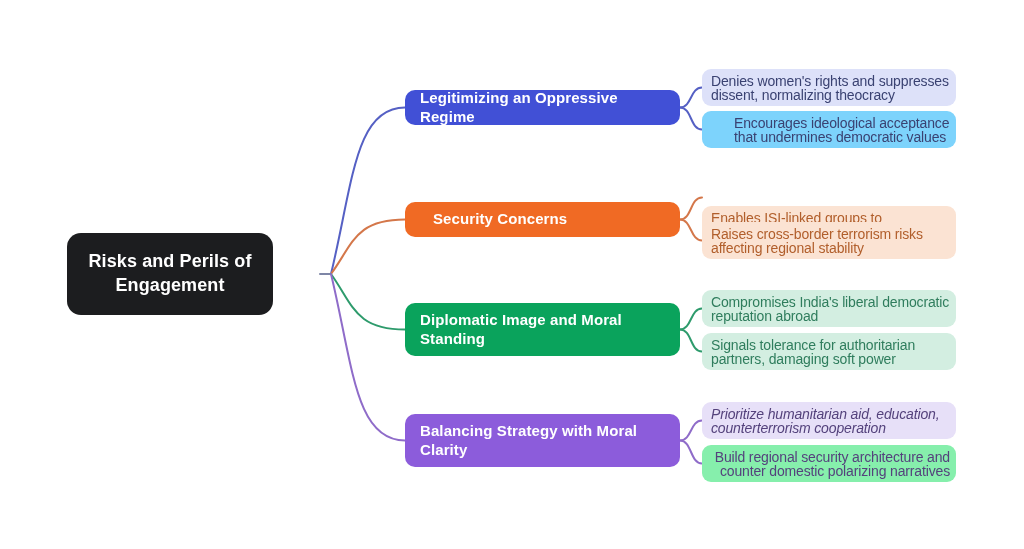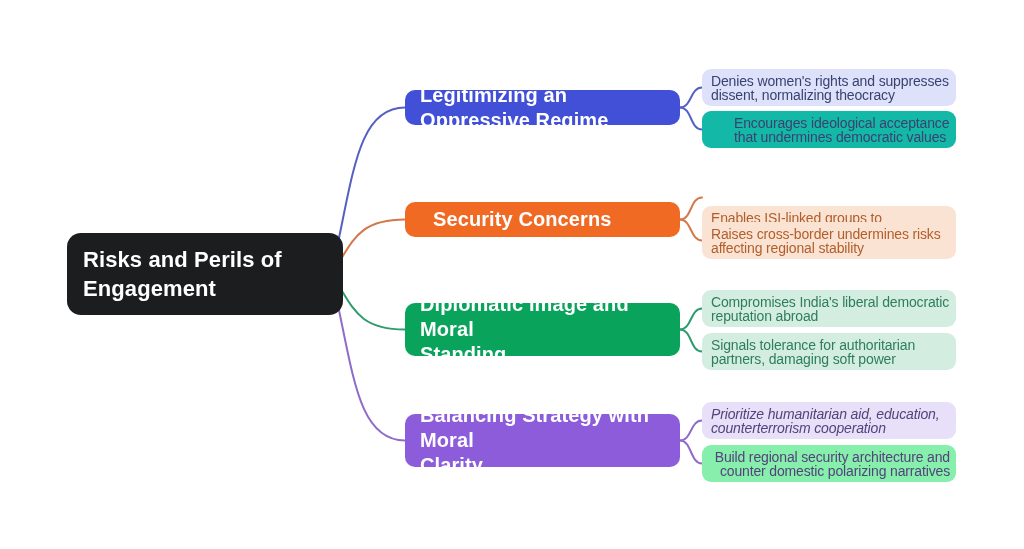--- a/index.html
+++ b/index.html
@@ -19,37 +19,37 @@
   }
   .node {
     position: absolute;
     box-sizing: border-box;
     display: flex;
     align-items: center;
     cursor: pointer;
   }
   #root-node {
     left: 67px; top: 233px;
-    width: 276px; height: 82px;
+    width: 206px; height: 82px;
     border-radius: 14px;
     justify-content: center;
-    text-align: left;
+    text-align: center;
     color: #ffffff;
-    font-size: 22px;
+    font-size: 18px;
     font-weight: 600;
     line-height: 1.32;
     padding: 0 16px;
     letter-spacing: 0.1px;
   }
   .branch-node {
     left: 405px;
     width: 275px;
     border-radius: 10px;
     color: #ffffff;
-    font-size: 20px;
+    font-size: 15px;
     font-weight: 600;
     line-height: 1.25;
     padding: 0 10px 0 15px;
     white-space: pre-line;
     letter-spacing: 0.1px;
   }
   .leaf-node {
     left: 702px;
     width: 254px;
     min-height: 37px;
@@ -80,24 +80,24 @@
       <path d="M 331 274 C 353 365.575, 355 440.5, 405 440.5" fill="none" stroke="#8F6CC9" stroke-width="2" stroke-linecap="round"></path>
       <path d="M 680 440.5 C 692 440.5, 690 420.5, 702 420.5" fill="none" stroke="#8F6CC9" stroke-width="2" stroke-linecap="round"></path>
       <path d="M 680 440.5 C 692 440.5, 690 463.5, 702 463.5" fill="none" stroke="#8F6CC9" stroke-width="2" stroke-linecap="round"></path>
     </svg>
   <div id="root-node" class="node" style="background: rgb(28, 29, 31); color: rgb(255, 255, 255);">
     <span>Risks and Perils of Engagement</span>
   </div>
   <div id="nodes">
       <div class="node branch-node" style="top: 90px; height: 35px; background: rgb(65, 80, 214);">Legitimizing an Oppressive Regime</div>
       <div class="node leaf-node" style="top: 69px; background: rgb(221, 225, 249); color: rgb(58, 66, 114);">Denies women's rights and suppresses dissent, normalizing theocracy</div>
-      <div class="node leaf-node" style="top: 111px; background: #14b8a6; color: rgb(58, 66, 114); padding-left: 32px;">Encourages ideological acceptance that undermines democratic values</div>
+      <div class="node leaf-node" style="top: 111px; background: #7dd3fc; color: rgb(58, 66, 114); padding-left: 32px;">Encourages ideological acceptance that undermines democratic values</div>
       <div class="node branch-node" style="top: 202px; height: 35px; background: rgb(240, 106, 36); padding-left: 28px;">Security Concerns</div>
       <div class="node leaf-node" style="top: 179px; background: rgb(251, 227, 211); color: rgb(177, 94, 43); margin-top: 27px;">Enables ISI-linked groups to reestablish safe havens in Afghanistan</div>
-      <div class="node leaf-node" style="top: 222px; background: rgb(251, 227, 211); color: rgb(177, 94, 43);">Raises cross-border undermines risks affecting regional stability</div>
+      <div class="node leaf-node" style="top: 222px; background: rgb(251, 227, 211); color: rgb(177, 94, 43);">Raises cross-border terrorism risks affecting regional stability</div>
       <div class="node branch-node" style="top: 303px; height: 53px; background: rgb(10, 163, 92);">Diplomatic Image and Moral
 Standing</div>
       <div class="node leaf-node" style="top: 290px; background: rgb(211, 238, 225); color: rgb(47, 125, 93);">Compromises India's liberal democratic reputation abroad</div>
       <div class="node leaf-node" style="top: 333px; background: rgb(211, 238, 225); color: rgb(47, 125, 93);">Signals tolerance for authoritarian partners, damaging soft power</div>
       <div class="node branch-node" style="top: 414px; height: 53px; background: rgb(140, 92, 219);">Balancing Strategy with Moral
 Clarity</div>
       <div class="node leaf-node" style="top: 402px; background: rgb(231, 224, 248); color: rgb(84, 66, 124); font-style: italic;">Prioritize humanitarian aid, education, counterterrorism cooperation</div>
       <div class="node leaf-node" style="top: 445px; background: #86efac; color: rgb(84, 66, 124); text-align: right;">Build regional security architecture and counter domestic polarizing narratives</div>
     </div>
 </div>

